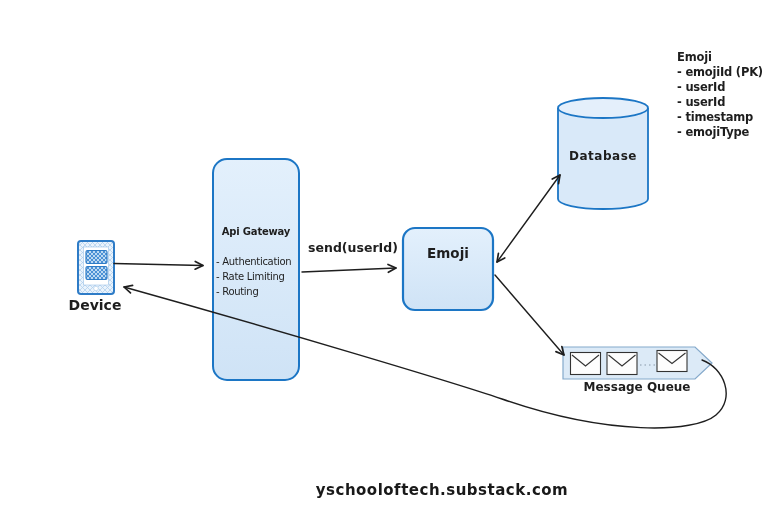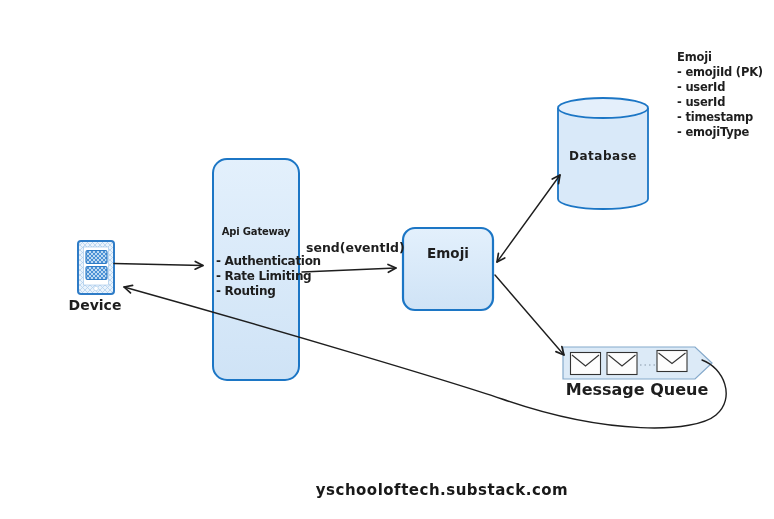--- a/index.html
+++ b/index.html
@@ -8,26 +8,26 @@
     width:774px;height:519px;
     background:#ffffff;
     font-family:"DejaVu Sans",sans-serif;
     color:#1e1e1e;
     overflow:hidden;
   }
   .canvas svg{position:absolute;left:0;top:0;}
   .lbl{position:absolute;white-space:nowrap;color:#1e1e1e;}
   .device-label{left:68px;top:297px;width:54px;text-align:center;font-size:14px;font-weight:600;}
   .gw-title{left:213px;top:226px;width:86px;text-align:center;font-size:10px;font-weight:600;letter-spacing:-0.2px;}
-  .gw-items{left:216px;top:254px;font-size:12px;line-height:15px;font-weight:700;letter-spacing:-0.3px;}
+  .gw-items{left:216px;top:254px;font-size:10px;line-height:15px;font-weight:400;letter-spacing:-0.3px;}
   .send-label{left:306px;top:240px;width:94px;text-align:center;font-size:12.5px;font-weight:600;}
   .svc-label{left:403px;top:243px;width:90px;text-align:center;font-size:13.5px;line-height:20px;font-weight:600;}
   .db-label{left:558px;top:149px;width:90px;text-align:center;font-size:12px;font-weight:600;letter-spacing:0.5px;}
   .entity{left:677px;top:50px;font-size:11.5px;line-height:15px;font-weight:600;letter-spacing:-0.2px;}
-  .mq-label{left:562px;top:380px;width:150px;text-align:center;font-size:16px;font-weight:600;}
+  .mq-label{left:562px;top:380px;width:150px;text-align:center;font-size:12px;font-weight:600;}
   .caption{left:252px;top:481px;width:380px;text-align:center;font-size:15px;font-weight:600;letter-spacing:0.5px;color:#191919;}
 </style>
 </head>
 <body>
 
 <div class="canvas">
 
   <svg width="774" height="519" viewBox="0 0 774 519">
     <defs>
       <linearGradient id="boxfill" x1="0" y1="0" x2="0" y2="1">
@@ -92,21 +92,21 @@
 
   <div class="lbl device-label">Device</div>
 
   <div class="lbl gw-title">Api Gateway</div>
   <div class="lbl gw-items">
     <div>- Authentication</div>
     <div>- Rate Limiting</div>
     <div>- Routing</div>
   </div>
 
-  <div class="lbl send-label">send(eventId)</div>
+  <div class="lbl send-label">send(userId)</div>
 
   <div class="lbl svc-label">
     <div>Emoji</div>
   </div>
 
   <div class="lbl db-label">Database</div>
 
   <div class="lbl entity">
     <div>Emoji</div>
     <div>- emojiId (PK)</div>

